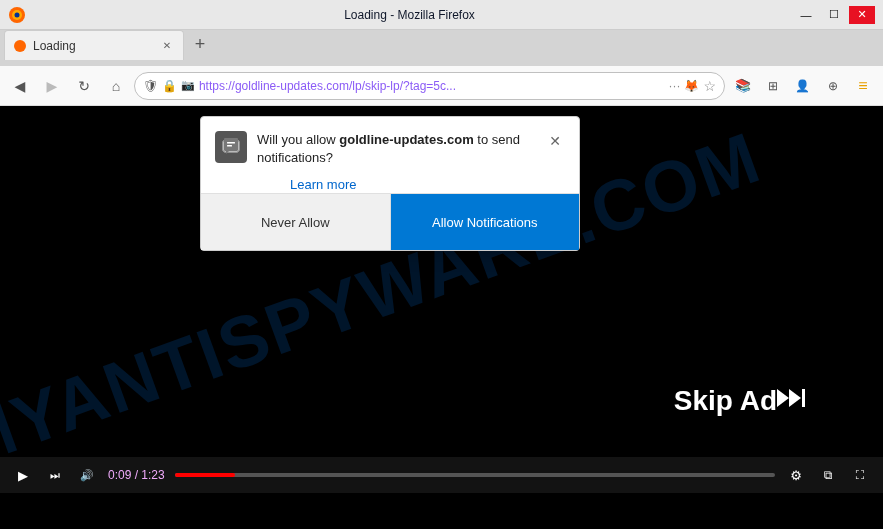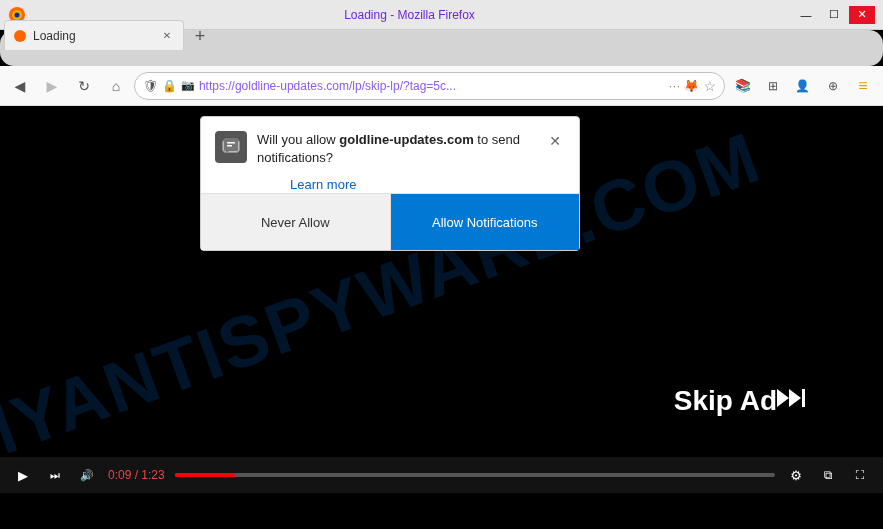--- a/index.html
+++ b/index.html
@@ -11,38 +11,36 @@
       height: 30px;
       background: #e8e8e8;
       display: flex;
       align-items: center;
       justify-content: space-between;
       padding: 0 8px;
       border-bottom: 1px solid #ccc;
     }
     .title-bar-left { display: flex; align-items: center; gap: 6px; }
     .firefox-icon { width: 18px; height: 18px; }
-    .title-text { font-size: 12px; color: #6d28d9; flex: 1; text-align: center; }
+    .title-text { font-size: 12px; color: #0f172a; flex: 1; text-align: center; }
     .window-controls { display: flex; align-items: center; gap: 2px; }
     .win-btn {
       width: 26px; height: 18px;
       display: flex; align-items: center; justify-content: center;
       font-size: 11px; cursor: pointer; border: none; background: transparent;
     }
     .win-btn-close { background: #e81123; color: white; }
 
     
     .tab-bar {
       width: 100%;
       height: 36px;
       background: #d4d4d4;
       display: flex;
-      align-items: flex-end;
-      padding: 16px 4px;
-      border-radius: 14px;
+      padding: 0 4px;
     }
     .tab {
       height: 30px;
       min-width: 180px;
       max-width: 220px;
       background: #f0f0f0;
       display: flex;
       align-items: center;
       padding: 0 8px;
       gap: 6px;
@@ -212,21 +210,21 @@
       display: flex;
       align-items: center;
       padding: 0 12px;
       gap: 10px;
     }
     .ctrl-btn {
       background: transparent; border: none; color: white; cursor: pointer;
       display: flex; align-items: center; justify-content: center;
       width: 22px; height: 22px; font-size: 13px;
     }
-    .time-display { font-size: 12px; color: #ef4444; white-space: nowrap; }
+    .time-display { font-size: 12px; color: #f0abfc; white-space: nowrap; }
     .progress-bar {
       flex: 1;
       height: 4px;
       background: #555;
       border-radius: 2px;
       position: relative;
     }
     .progress-fill {
       height: 100%; background: #f00; border-radius: 2px;
       width: 10%;

